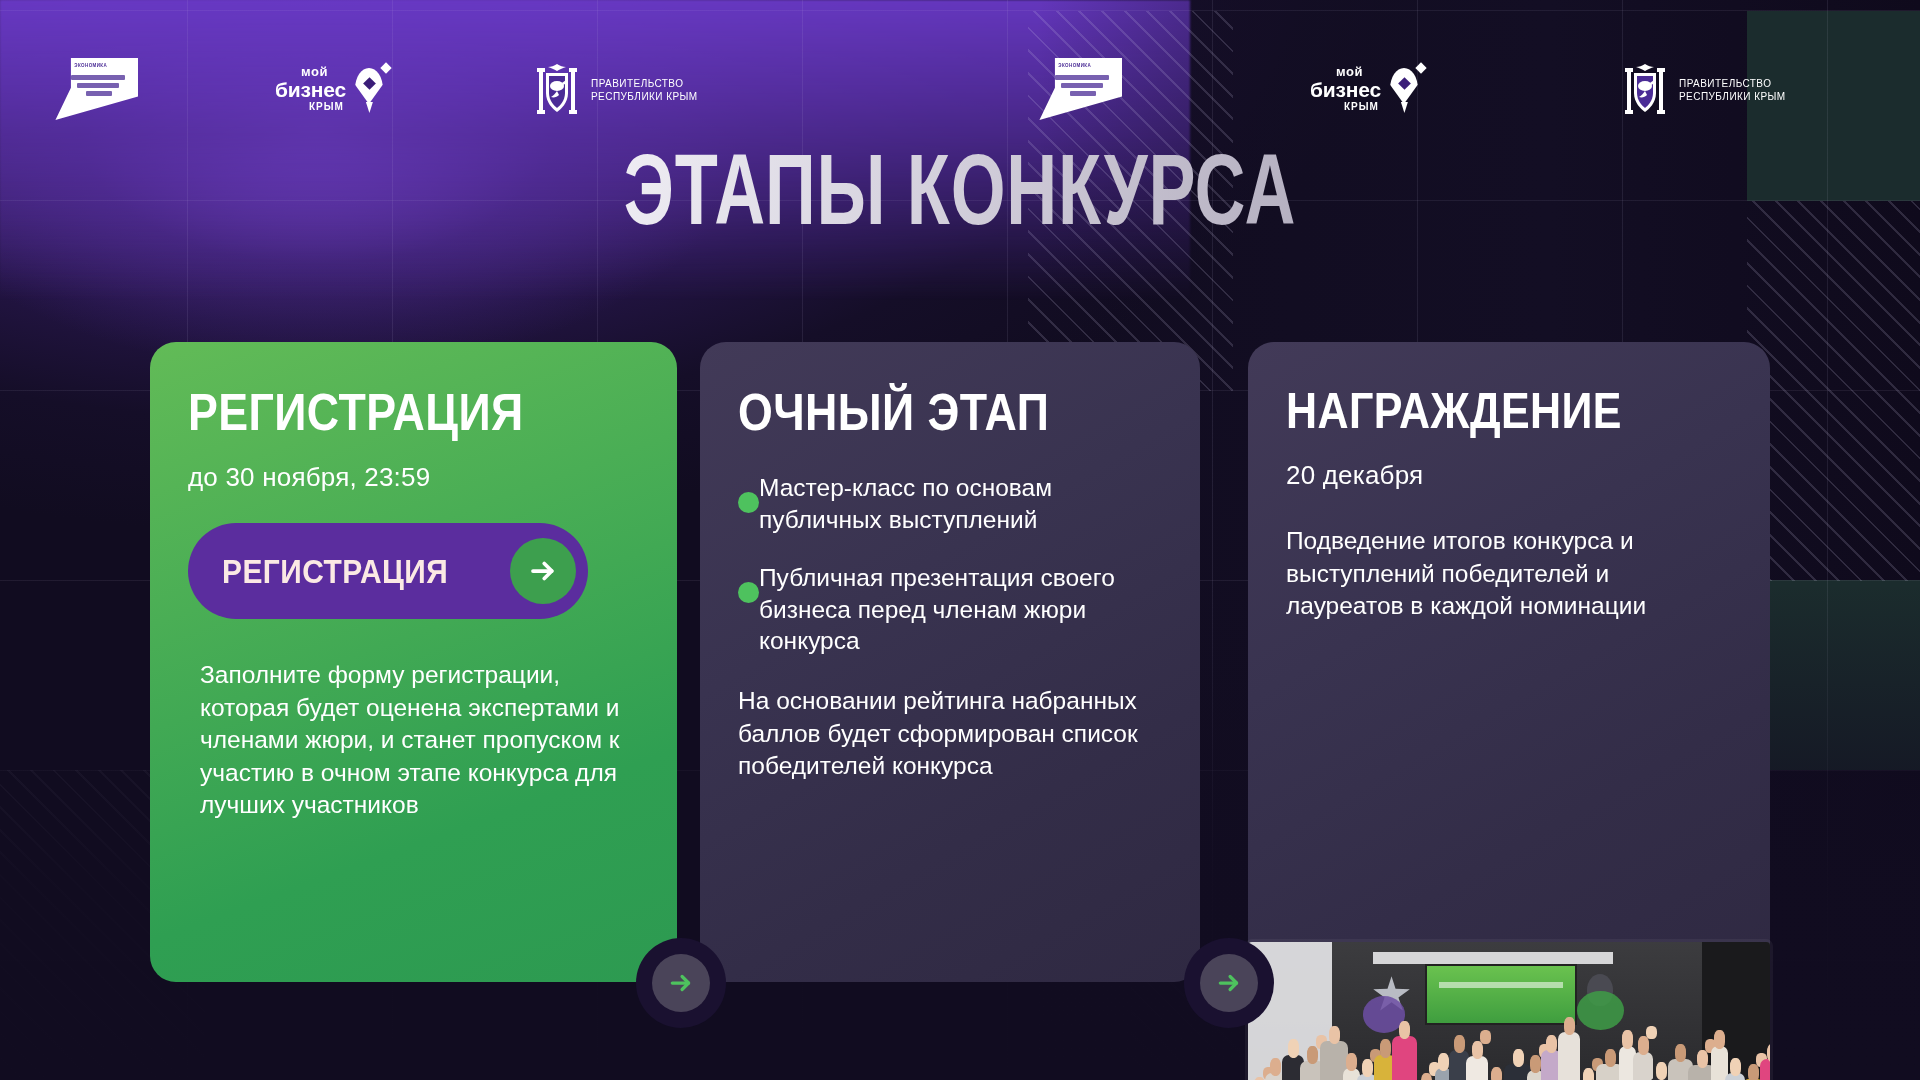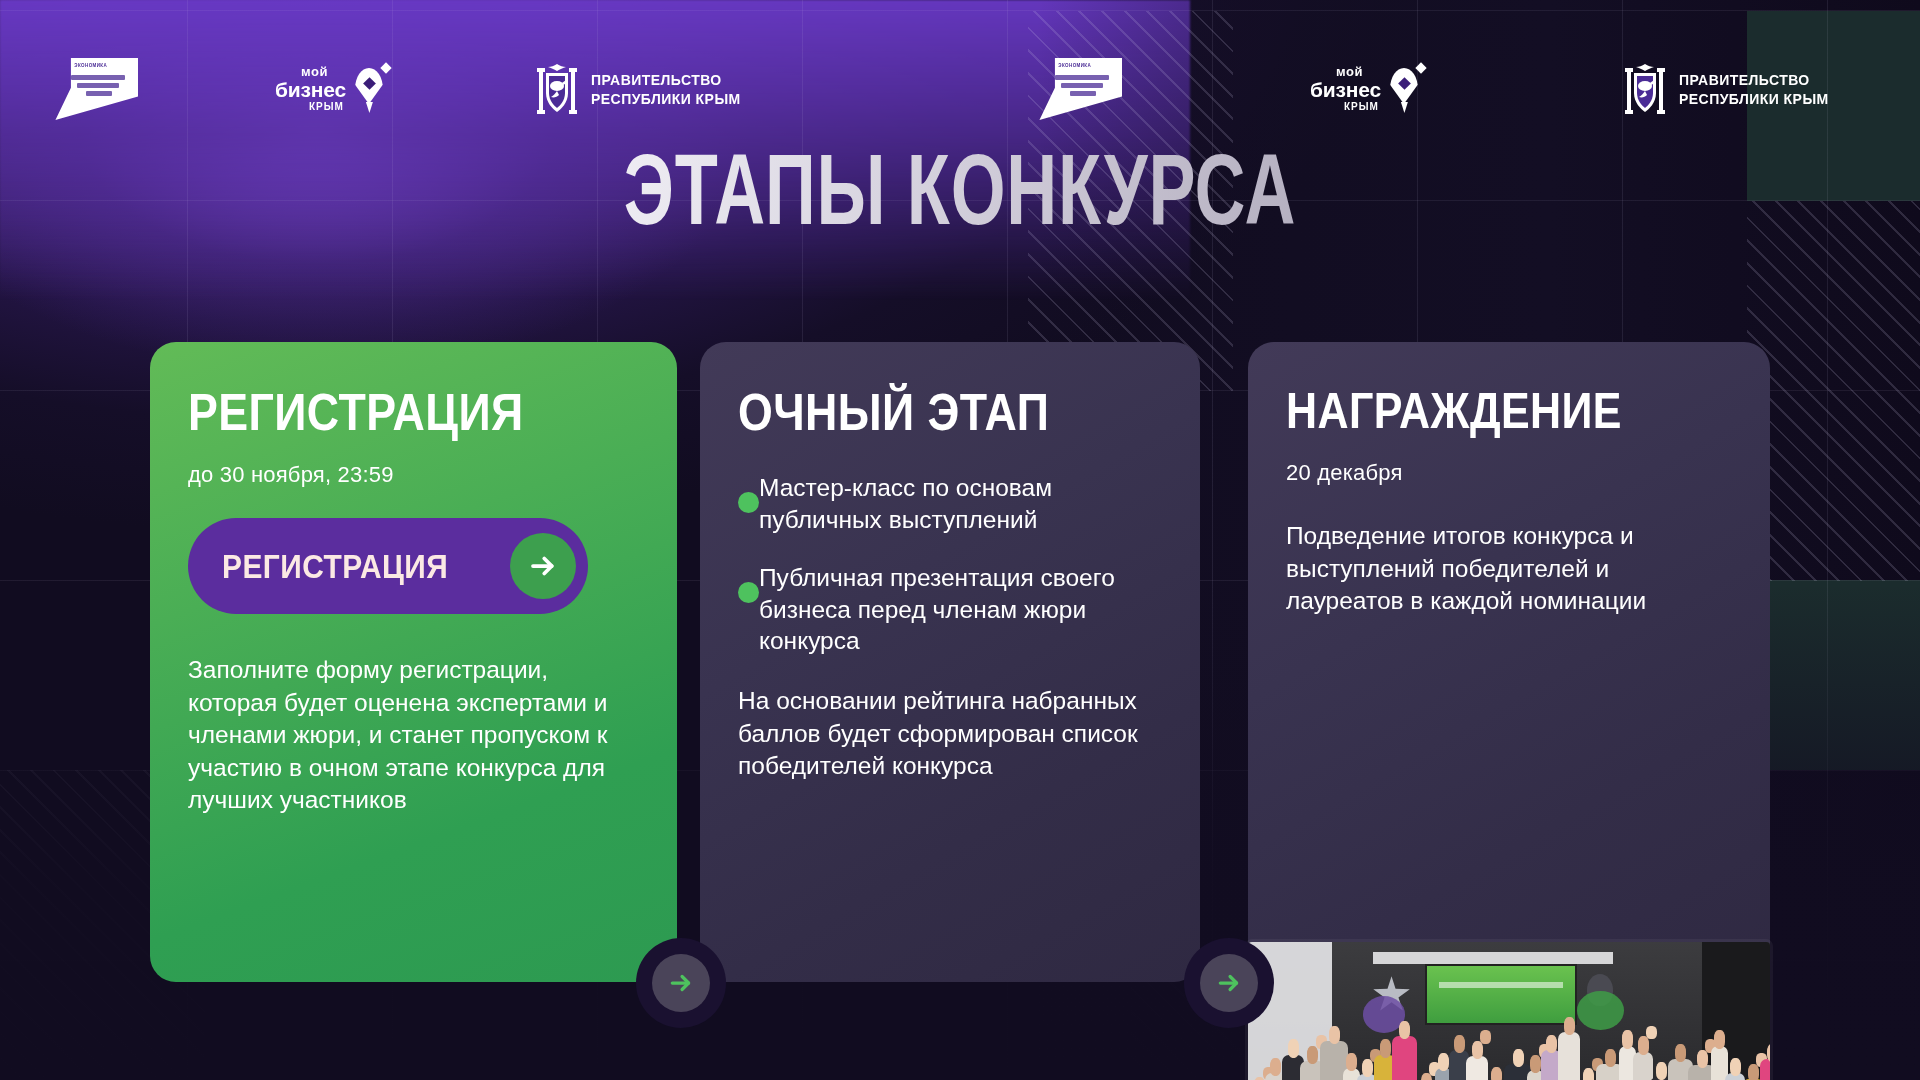--- a/index.html
+++ b/index.html
@@ -113,21 +113,21 @@
     background:#fff; clip-path:polygon(50% 100%, 100% 0, 0 0);
   }
   .mb-mark .spark {
     position:absolute; right:-3px; top:0px; width:8px; height:8px;
     background:#fff; transform:rotate(45deg);
   }
 
   
   .gov { display:flex; align-items:center; gap:10px; }
   .crest { width:48px; height:60px; }
-  .gov-text { color:#fff; font-size:14px; font-weight:700; line-height:1.35; letter-spacing:.45px;}
+  .gov-text { color:#fff; font-size:10px; font-weight:400; line-height:1.35; letter-spacing:.45px;}
 
   
   #title {
     position:absolute; top:140px; left:0; width:100%;
     text-align:center; z-index:6;
     font-family:"Liberation Sans", sans-serif;
     font-weight:900; font-size:86px; letter-spacing:1px;
     transform:scaleX(.82) scaleY(1.16);
     background:linear-gradient(100deg,#ffffff 0%,#f4f3f8 24%,#cfcbd8 52%,#b2adbe 74%,#d9d6e2 100%);
     -webkit-background-clip:text; background-clip:text; color:transparent;
@@ -152,21 +152,21 @@
     background:linear-gradient(150deg,#423a58 0%,#393350 38%,#332d48 70%,#2f2942 100%);
   }
 
   .card-title {
     font-weight:900; font-size:52px; color:#ffffff; line-height:1;
     transform:scaleX(.86); transform-origin:left center;
     letter-spacing:.5px; white-space:nowrap;
   }
   .card.c3 .card-title { font-size:50px; }
   .card-date {
-    margin-top:24px; font-size:22px; color:#ffffff; font-weight:400; letter-spacing:.2px;
+    margin-top:24px; font-size:26px; color:#ffffff; font-weight:400; letter-spacing:.2px;
   }
   .card.c1 .card-date { color:#ffffff; }
 
   
   .reg-btn {
     margin-top:30px; width:400px; height:96px; border-radius:48px;
     background:#5b2d9e; display:flex; align-items:center; justify-content:space-between;
     padding:0 12px 0 34px; cursor:pointer; border:none;
   }
   .reg-btn-label {
@@ -175,21 +175,21 @@
   }
   .reg-arrow {
     width:66px; height:66px; border-radius:50%; background:#3d9f4e;
     display:flex; align-items:center; justify-content:center; flex:0 0 66px;
   }
   .reg-arrow svg { width:30px; height:30px; }
 
   .card-body {
     margin-top:34px; font-size:24.5px; line-height:1.33; color:#ffffff; font-weight:400;
   }
-  .card.c1 .card-body { margin-top:40px; }
+  .card.c1 .card-body { margin-top:40px;margin-left:12px; }
 
   
   .bullets { margin-top:34px; }
   .bullet { display:flex; margin-bottom:26px; }
   .bullet:last-child { margin-bottom:0; }
   .dot { width:21px; height:21px; border-radius:50%; background:#4ec25e; flex:0 0 21px; margin-top:20px;}
   .bullet-text { font-size:24.5px; line-height:1.3; color:#fff; }
   .c2-note { margin-top:28px; font-size:24.5px; line-height:1.33; color:#fff; }
 
   

